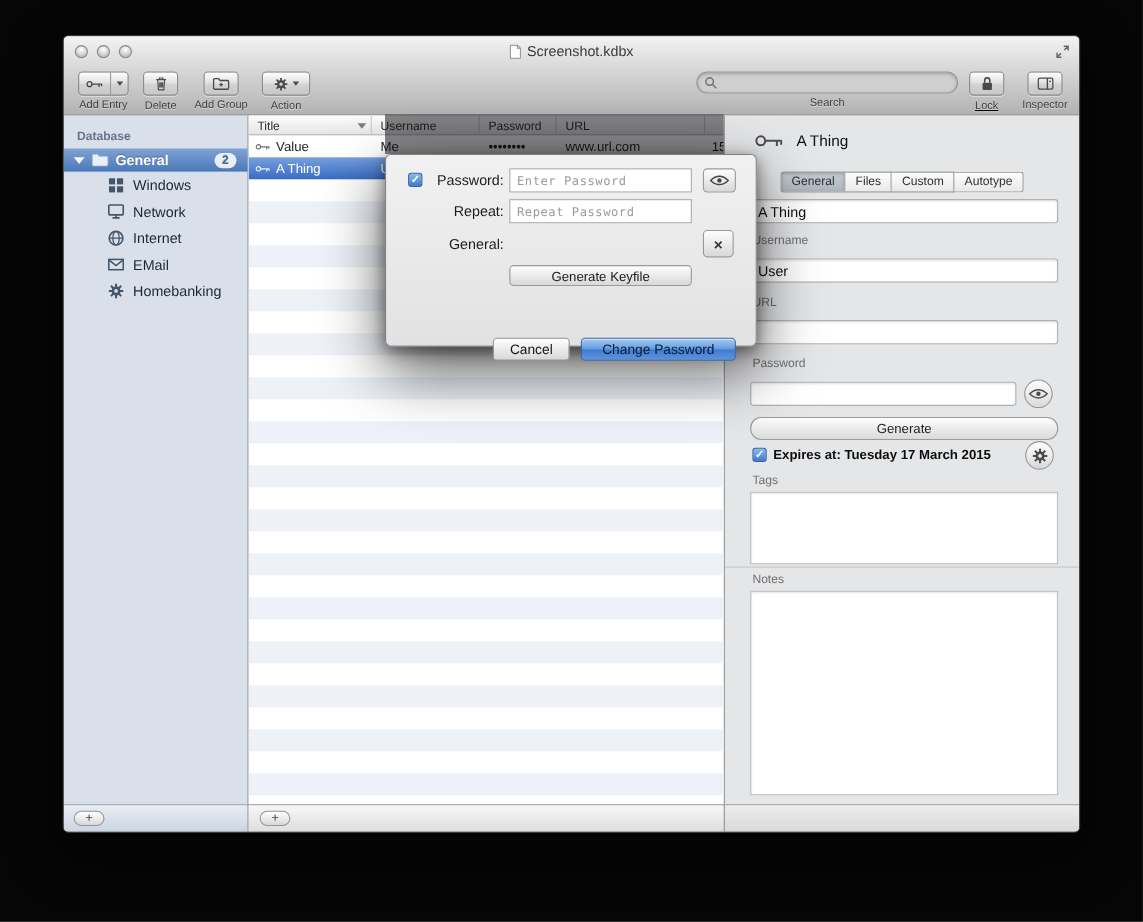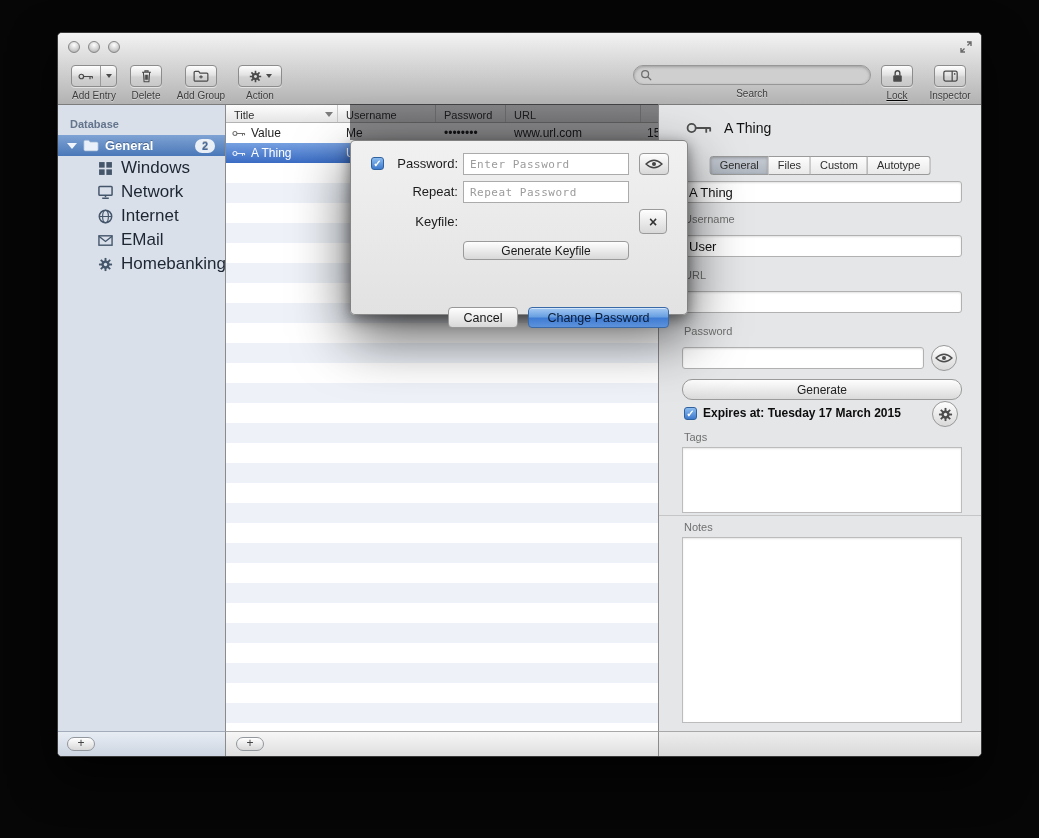--- a/index.html
+++ b/index.html
@@ -44,21 +44,21 @@
   .sidebar{position:absolute;left:0;top:0;bottom:0;width:168px;background:#d9e0ea;
            border-right:1px solid #8b8b8b;box-sizing:border-box;}
   .sb-header{padding:13px 0 5px 12px;font-size:11px;font-weight:bold;color:#64748c;}
   .sb-group{height:21px;display:flex;align-items:center;gap:6px;padding-left:9px;color:#fff;
             background:linear-gradient(#7fa3d4,#4a78b8);font-size:13px;font-weight:bold;
             text-shadow:0 -1px 0 rgba(0,0,0,.3);}
   .disclosure{width:0;height:0;border-left:5px solid transparent;border-right:5px solid transparent;
               border-top:6px solid #f2f6fc;}
   .badge{margin-left:auto;margin-right:10px;background:rgba(253,253,253,.88);color:#48699c;
          border-radius:8px;font-size:11px;font-weight:bold;line-height:14px;height:14px;padding:0 7px;}
-  .sb-item{height:24px;display:flex;align-items:center;gap:8px;padding-left:40px;font-size:17px;color:#1d2633;}
+  .sb-item{height:24px;display:flex;align-items:center;gap:8px;padding-left:40px;font-size:13px;color:#1d2633;}
   .sb-ic{width:15px;height:15px;color:#45566b;flex:0 0 auto;}
 
   .entrylist{position:absolute;left:168px;top:0;bottom:0;width:433px;background:#fff;
              border-right:1px solid #8b8b8b;box-sizing:border-box;overflow:hidden;}
   .list-header{height:18px;display:grid;grid-template-columns:112px 98px 70px 135px 1fr;
                background:linear-gradient(#fdfdfd,#e5e5e5);border-bottom:1px solid #b3b3b3;
                box-sizing:border-box;font-size:11px;color:#2e2e2e;}
   .hcell{padding:2px 4px 0 8px;border-right:1px solid #c9c9c9;white-space:nowrap;overflow:hidden;
          display:flex;align-items:center;}
   .sort-arrow{margin-left:auto;width:0;height:0;border-left:4px solid transparent;
@@ -147,20 +147,29 @@
 <div class="screen">
 
   <div class="window">
 
     <div class="chrome">
       <div class="traffic">
         <span class="light"></span>
         <span class="light"></span>
         <span class="light"></span>
       </div>
+      <div class="win-title">
+        <span class="ttl-inner">
+          <svg class="doc" width="11" height="14" viewBox="0 0 12 15">
+              <path d="M1 1 h7 l3 3 v10 h-10 z" fill="#fff" stroke="#8e8e8e"></path>
+              <path d="M8 1 v3 h3" fill="none" stroke="#8e8e8e"></path>
+            </svg>
+          <span>Screenshot.kdbx</span>
+        </span>
+      </div>
       <svg class="fullscreen" viewBox="0 0 14 14">
           <path d="M8 2 h4 v4 M12 2 L8.5 5.5 M6 12 H2 V8 M2 12 L5.5 8.5" stroke="currentColor" stroke-width="1.4" fill="none"></path>
         </svg>
 
       <div class="tb-item" style="left:8px;width:56px;">
         <div class="tb-btn split" style="width:46px;">
           <span class="seg icon-seg">
             <svg width="16" height="9" viewBox="0 0 24 12">
                 <circle cx="5" cy="6" r="3.4" fill="none" stroke="currentColor" stroke-width="1.8"></circle>
                 <path d="M8.5 6 H22 M18 6 v4 M21.5 6 v3" stroke="currentColor" stroke-width="1.8" fill="none"></path>
@@ -464,21 +473,21 @@
     <div class="sq-btn" style="left:288px;top:12px;width:30px;height:22px;">
       <svg class="eye-ic" viewBox="0 0 18 10">
           <path d="M1 5 Q9 -2.5 17 5 Q9 12.5 1 5 z" fill="none" stroke="currentColor" stroke-width="1.3"></path>
           <circle cx="9" cy="5" r="2" fill="currentColor"></circle>
         </svg>
     </div>
 
     <div class="dlg-label" style="top:40px;">Repeat:</div>
     <input class="dlg-input" style="top: 40px;" placeholder="Repeat Password">
 
-    <div class="dlg-label" style="top:70px;">Keyfile:</div>
+    <div class="dlg-label" style="top:70px;">General:</div>
     <div class="sq-btn" style="left:288px;top:68px;width:28px;height:25px;">
       <span class="xmark">×</span>
     </div>
 
     <div class="sq-btn" style="left:112px;top:100px;width:166px;height:19px;font-size:12px;color:#1a1a1a;">Generate Keyfile</div>
 
     <div class="dlg-btn btn-cancel">Cancel</div>
     <div class="dlg-btn btn-confirm">Change Password</div>
   </div>
 

